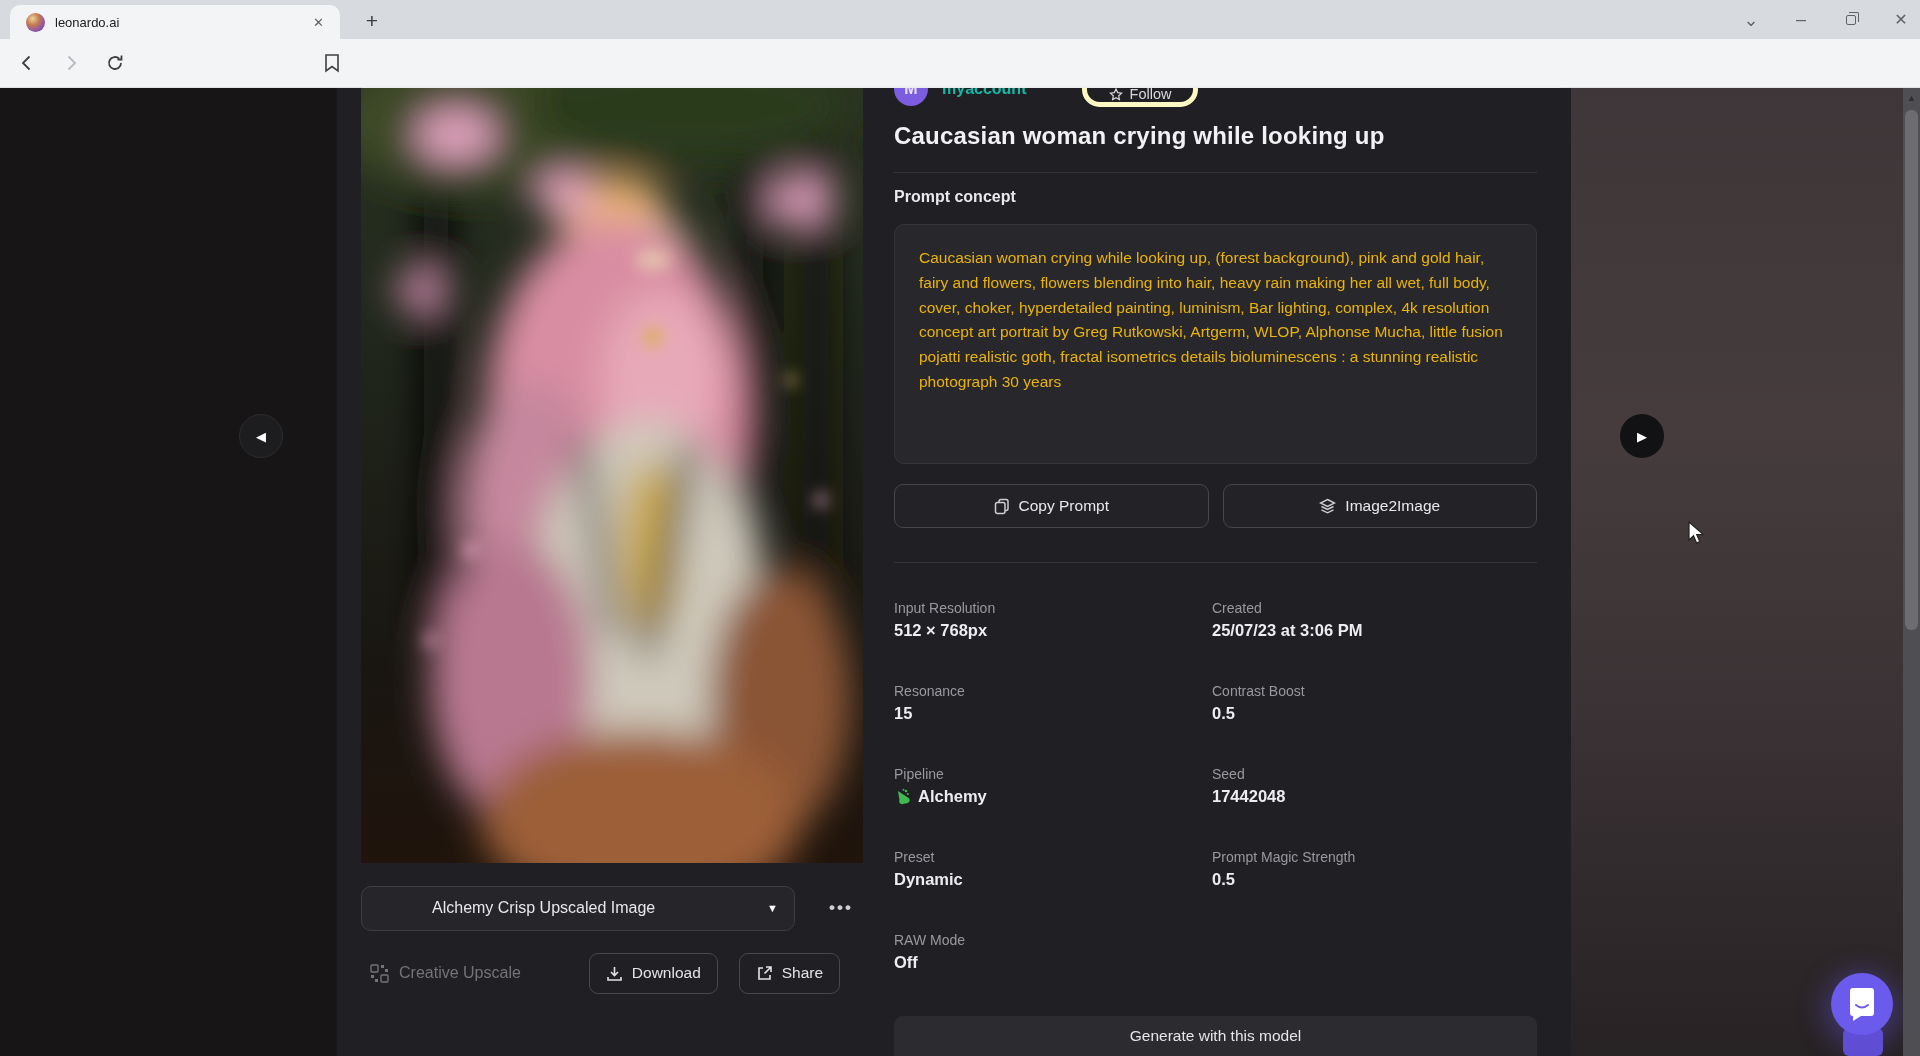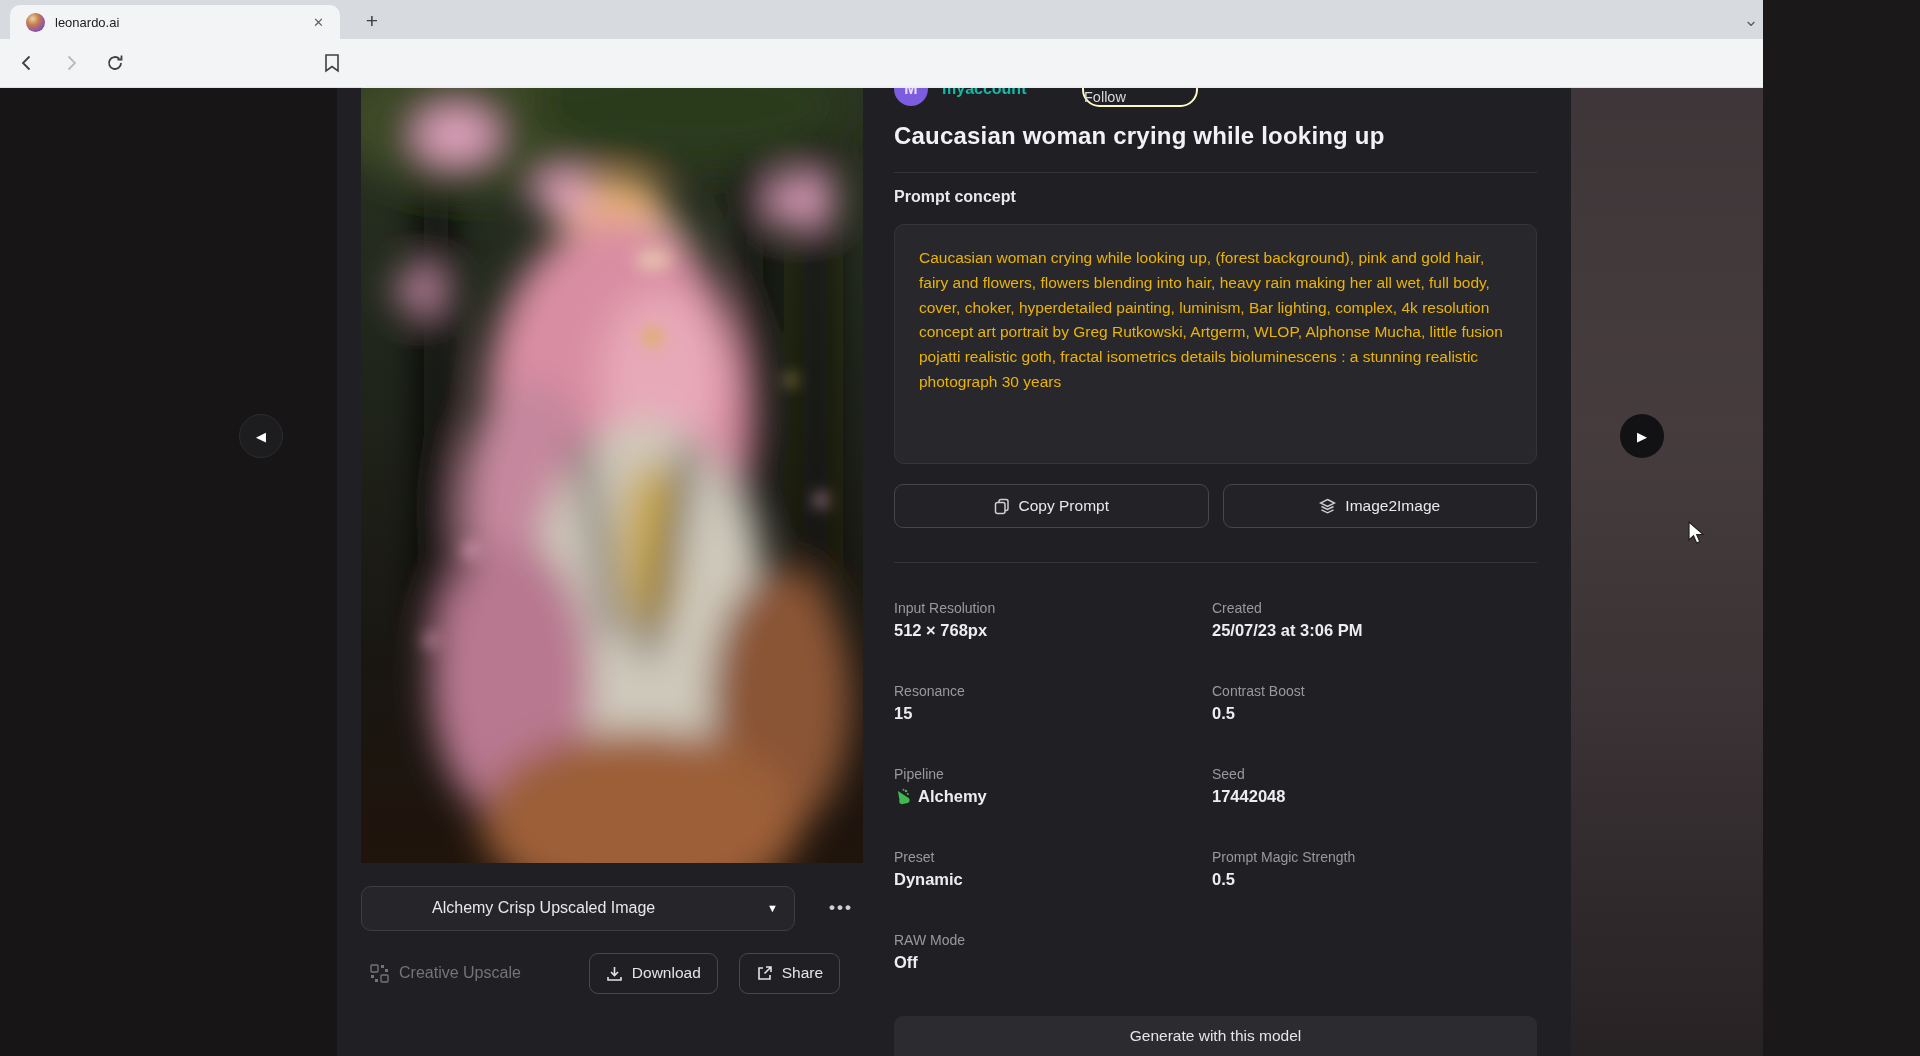--- a/index.html
+++ b/index.html
@@ -1,18 +1,18 @@
 <!DOCTYPE html>
 <html><head>
 <meta charset="utf-8">
 <style>
   * { margin:0; padding:0; box-sizing:border-box; }
   html,body { width:1920px; height:1056px; overflow:hidden; background:#1a1819;
     font-family:"Liberation Sans","DejaVu Sans",sans-serif; }
-  .screen { position:relative; width:1763px; height:1056px; overflow:hidden; }
+  .screen { position:relative; width:1920px; height:1056px; overflow:hidden; }
 
   
   .tabbar { position:absolute; left:0; top:0; width:1920px; height:39px; background:#d7dadf; }
   .tab { position:absolute; left:10px; top:5px; width:330px; height:34px; background:#f3f4f6;
     border-radius:10px 10px 0 0; display:flex; align-items:center; padding:0 10px; }
   .favicon { width:19px; height:19px; border-radius:50%; margin:0 10px 0 6px;
     background:radial-gradient(circle at 35% 30%, #e8d5a0 0%, #c77b4e 35%, #8a52b0 70%, #2b2b4e 100%); }
   .tab-title { font-size:13px; color:#202124; flex:1; white-space:nowrap; overflow:hidden; }
   .tab-close { font-size:13px; color:#5f6368; padding:2px 6px; cursor:default; }
   .newtab { position:absolute; left:358px; top:8px; width:28px; height:28px; border-radius:50%;
@@ -58,23 +58,23 @@
   .btn-outline { height:41px; border:1px solid #47474c; border-radius:9px; background:transparent;
     display:flex; align-items:center; gap:9px; padding:0 16px; color:#e4e4e7; font-size:15.5px; }
   .dl-btn { margin-left:68px; } .share-btn { margin-left:21px; }
 
   
   .detail-col { position:absolute; left:557px; top:0; width:643px; height:968px; }
   .account-row { position:absolute; left:0; top:-16px; width:643px; height:40px; }
   .avatar { position:absolute; left:0; top:0; width:34px; height:34px; border-radius:50%; background:#7c5cdf;
     color:#e7defc; font-size:16px; font-weight:700; display:flex; align-items:center; justify-content:center; }
   .acct-name { position:absolute; left:48px; top:8px; font-size:16px; font-weight:700; color:#14b8a6; }
-  .follow-pill { position:absolute; left:188px; top:0; width:116px; height:35px; border:2px solid #fef9c3;
-    border-radius:18px; display:flex; align-items:flex-start; justify-content:center; gap:7px;
-    color:#dadadd; font-size:14.5px;flex-direction:column; }
+  .follow-pill { position:absolute; left:188px; top:0; width:116px; height:35px; border:5px solid #fef9c3;
+    border-radius:18px; display:flex; align-items:flex-end; justify-content:center; gap:7px;
+    color:#dadadd; font-size:14.5px; }
   .gen-title { position:absolute; left:0; top:34px; font-size:24px; font-weight:700; color:#f2f2f4; letter-spacing:.2px; }
   .div1 { position:absolute; left:0; top:84px; width:643px; height:1px; background:#333338; }
   .prompt-heading { position:absolute; left:0; top:100px; font-size:16px; font-weight:700; color:#e9e9ec; }
   .prompt-box { position:absolute; left:0; top:136px; width:643px; height:240px; background:#28282c;
     border:1px solid #353539; border-radius:10px; padding:21px 24px; font-size:15.5px; line-height:24.8px;
     color:#eab308; }
   .prompt-actions { position:absolute; left:0; top:396px; width:643px; height:44px; display:flex; gap:14px; }
   .p-btn { flex:1; border:1px solid #46464b; border-radius:9px; background:#232327; display:flex;
     align-items:center; justify-content:center; gap:9px; color:#e9e9ec; font-size:15.5px; }
   .div2 { position:absolute; left:0; top:474px; width:643px; height:1px; background:#333338; }

